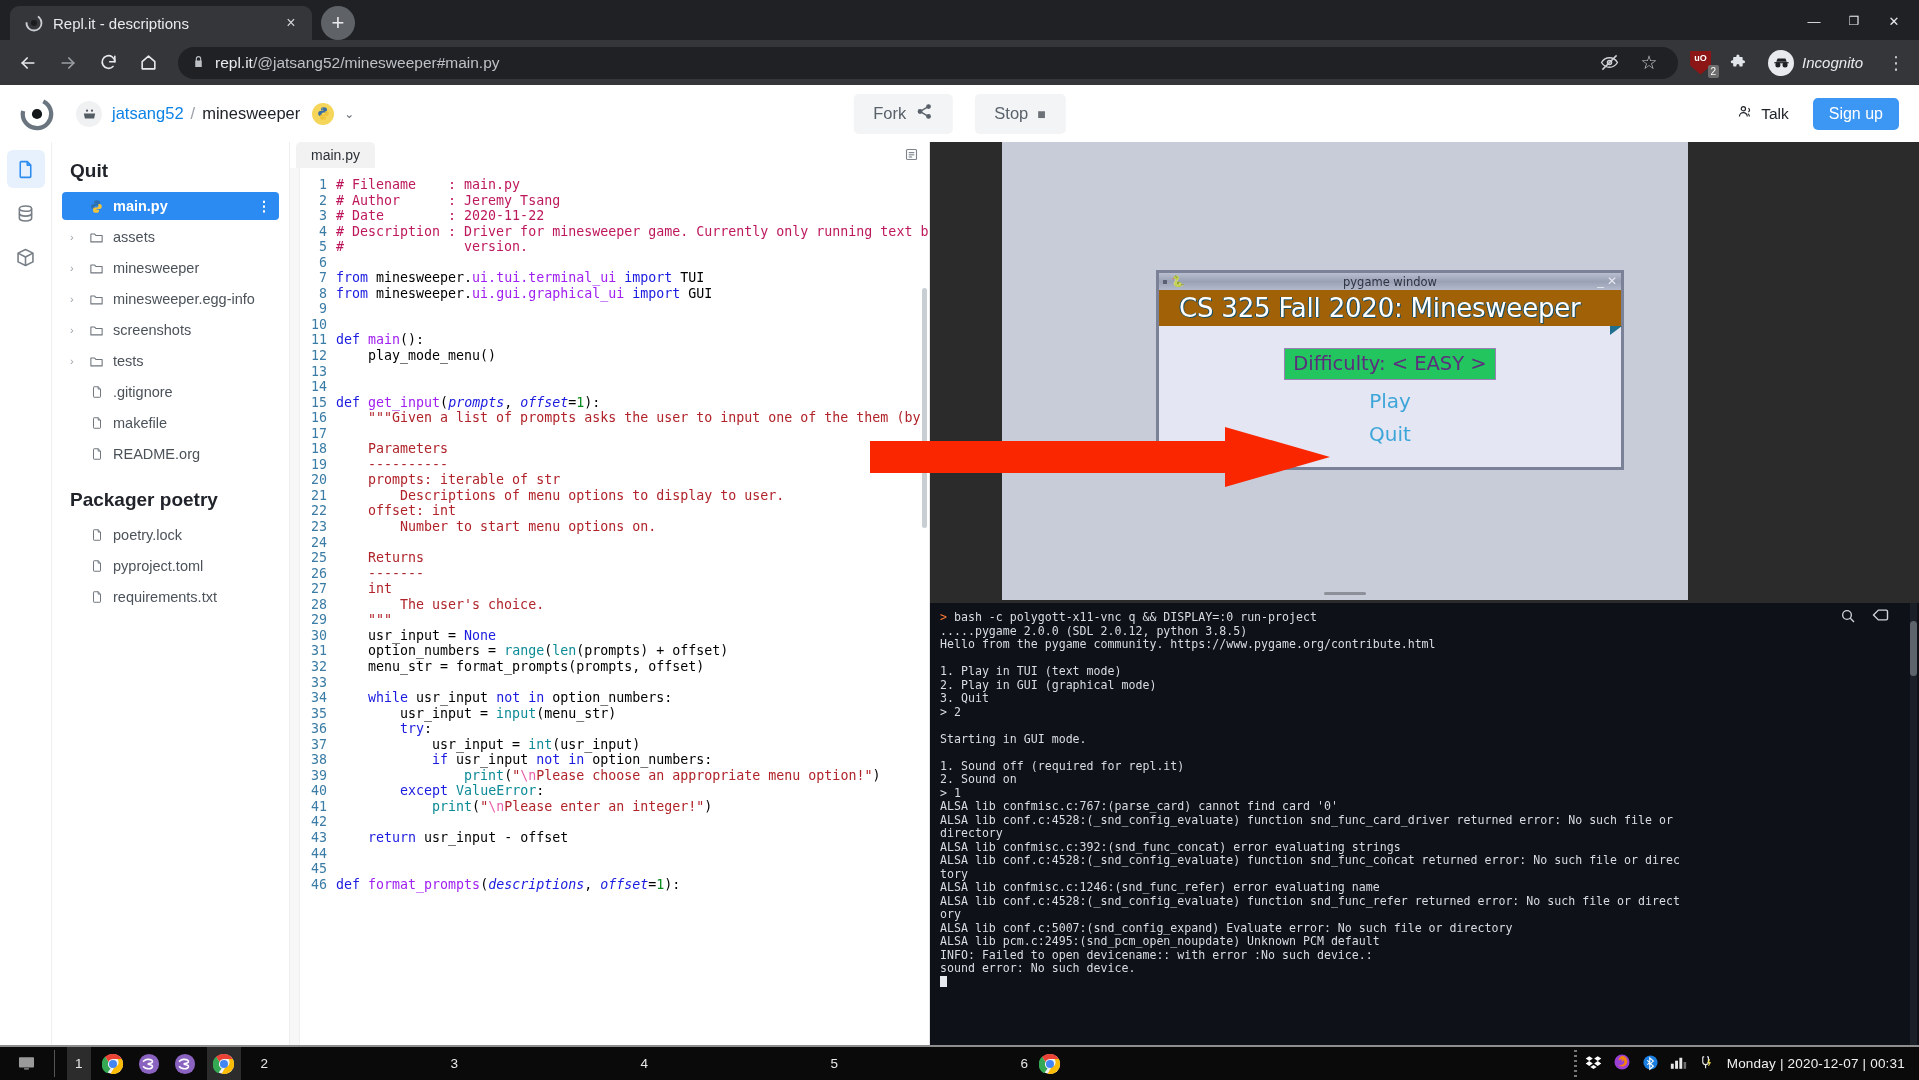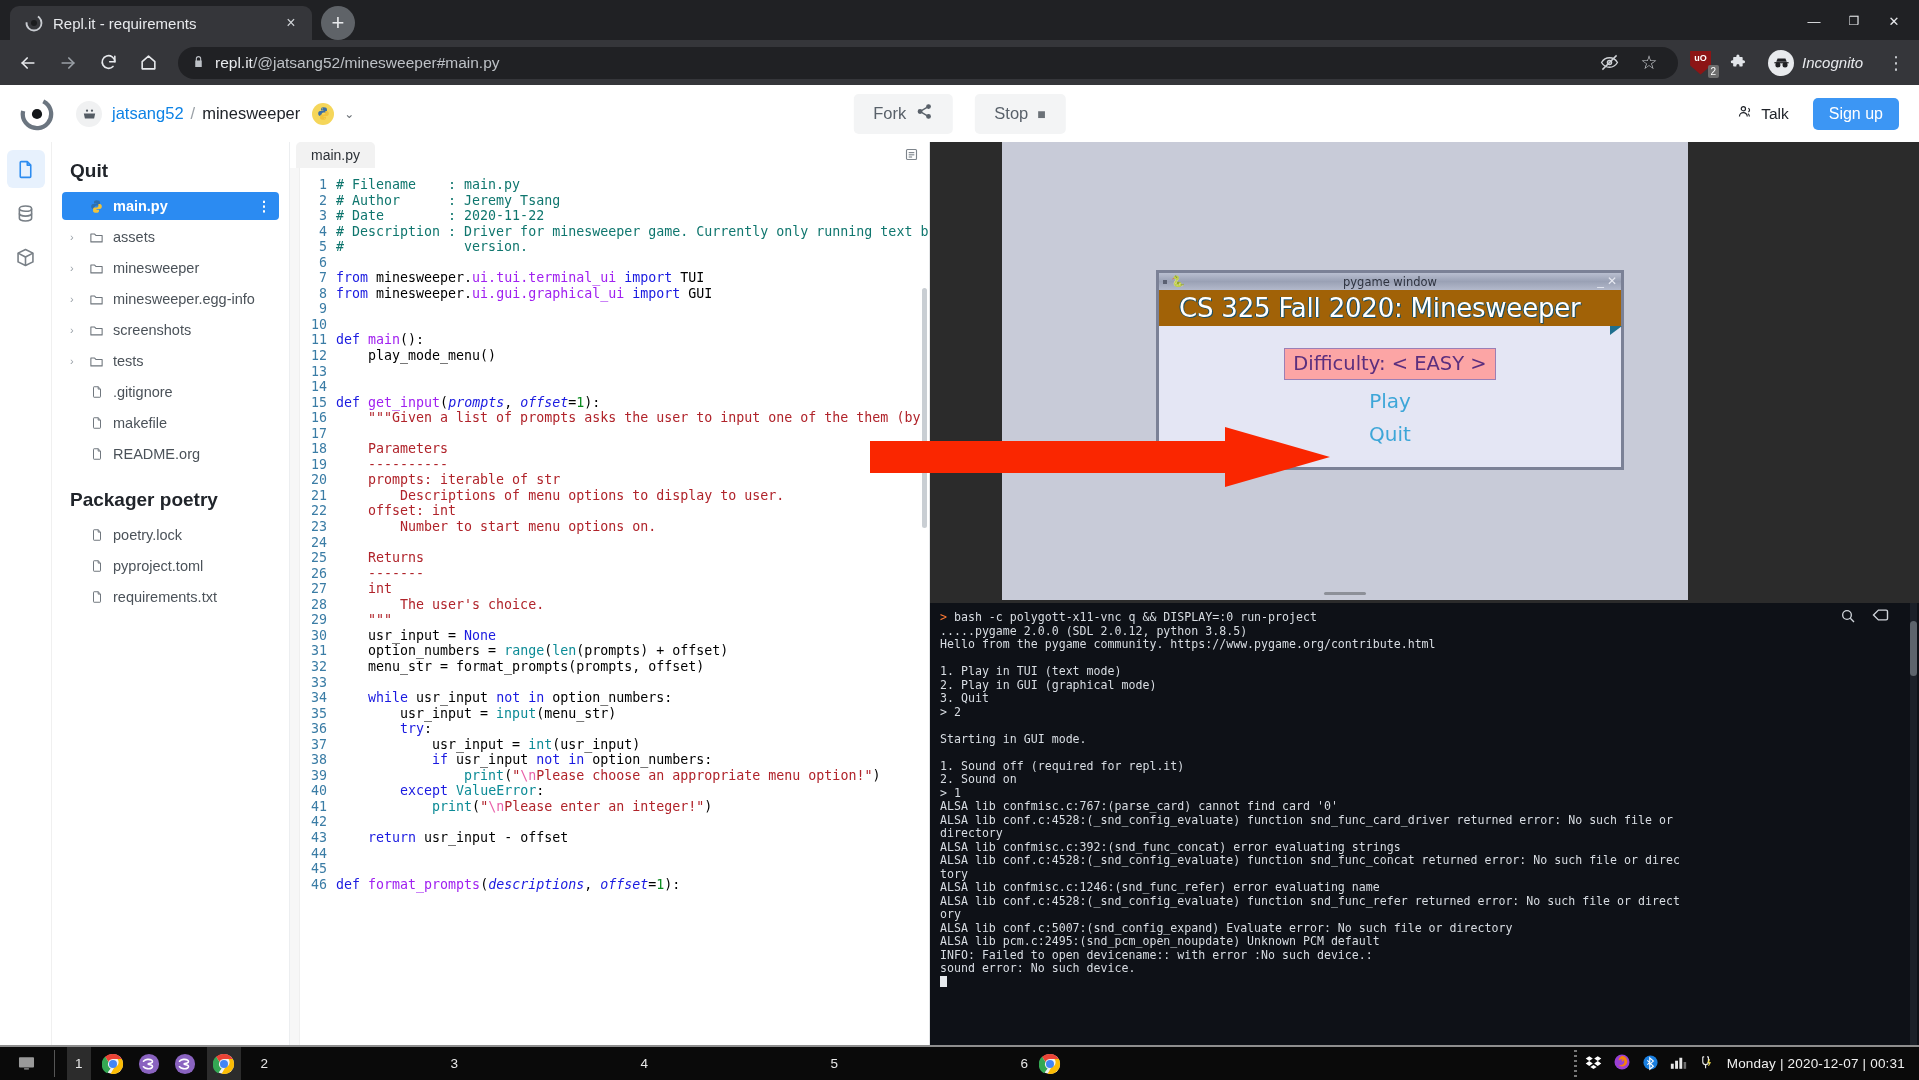--- a/index.html
+++ b/index.html
@@ -149,21 +149,21 @@
 
   .code-wrap { flex: 1; position: relative; overflow: hidden; background: #fff; display: flex; }
   .gutter-strip { width: 10px; background: #f7f7f7; border-right: 1px solid #efefef; }
   .code {
     flex: 1; font-family: "DejaVu Sans Mono", monospace; font-size: 13.3px; line-height: 15.55px;
     padding-top: 9px; white-space: pre; position: relative; overflow: hidden;
   }
   .ln { display: flex; height: 15.55px; }
   .ln .num { width: 36px; text-align: right; color: #3a7ca5; flex: 0 0 36px; padding-right: 9px; }
   .ln .txt { flex: 1; }
-  .c-com { color: #0f766e; }
+  .c-com { color: #be185d; }
   .c-kw  { color: #1a1ae0; }
   .c-mod { color: #a020f0; }
   .c-fn  { color: #a020f0; }
   .c-str { color: #b0232a; }
   .c-esc { color: #e85fa8; }
   .c-num { color: #078a1c; }
   .c-builtin { color: #0c8b96; }
   .c-param { color: #1a1ae0; font-style: italic; }
   .editor-scroll {
     position: absolute; right: 2px; top: 120px; width: 5px; height: 240px;
@@ -207,21 +207,21 @@
     border-left: 12px solid #1f6f8e; border-bottom: 9px solid transparent;
   }
   .pg-title {
     font-size: 26px; color: #fff; font-family: "DejaVu Sans", sans-serif;
     text-shadow: 1px 1px 0 #1a4f66, -1px 0 0 #1a4f66;
     white-space: nowrap; letter-spacing: -0.2px;
   }
   .pg-body { padding-top: 22px; text-align: center; }
   .pg-difficulty {
     display: inline-block; border: 1px solid #9b7fb5; color: #5c2f7e;
-    font-size: 19.5px; padding: 3px 8px 4px 8px; background: #fca5a5;
+    font-size: 19.5px; padding: 3px 8px 4px 8px; background: #22c55e;
     font-family: "DejaVu Sans", sans-serif;
   }
   .pg-menu-item {
     color: #3da6d8; font-size: 20px; margin-top: 9px;
     font-family: "DejaVu Sans", sans-serif;
   }
 
   .arrow-wrap { position: absolute; left: 580px; top: 285px; width: 460px; height: 60px; z-index: 40; }
 
   .console {
@@ -273,21 +273,21 @@
 <div class="browser">
 
   <div class="tabstrip">
     <div class="tab">
       <span class="tab-favicon">
         <svg width="18" height="18" viewBox="0 0 24 24">
           <circle cx="12" cy="12" r="10" fill="none" stroke="#c9ccd1" stroke-width="2.4" stroke-dasharray="40 20" transform="rotate(-45 12 12)"></circle>
           <circle cx="12" cy="12" r="4" fill="#1b1c1e"></circle>
         </svg>
       </span>
-      <span class="tab-title">Repl.it - requirements</span>
+      <span class="tab-title">Repl.it - descriptions</span>
       <span class="tab-close">×</span>
     </div>
     <div class="newtab">+</div>
   </div>
 
   <div class="toolbar">
     <div class="nav-btn">
       <svg width="20" height="20" viewBox="0 0 24 24" fill="none" stroke="#e8eaed" stroke-width="2" stroke-linecap="round" stroke-linejoin="round">
           <line x1="19" y1="12" x2="5" y2="12"></line>
           <polyline points="11 18 5 12 11 6"></polyline>

